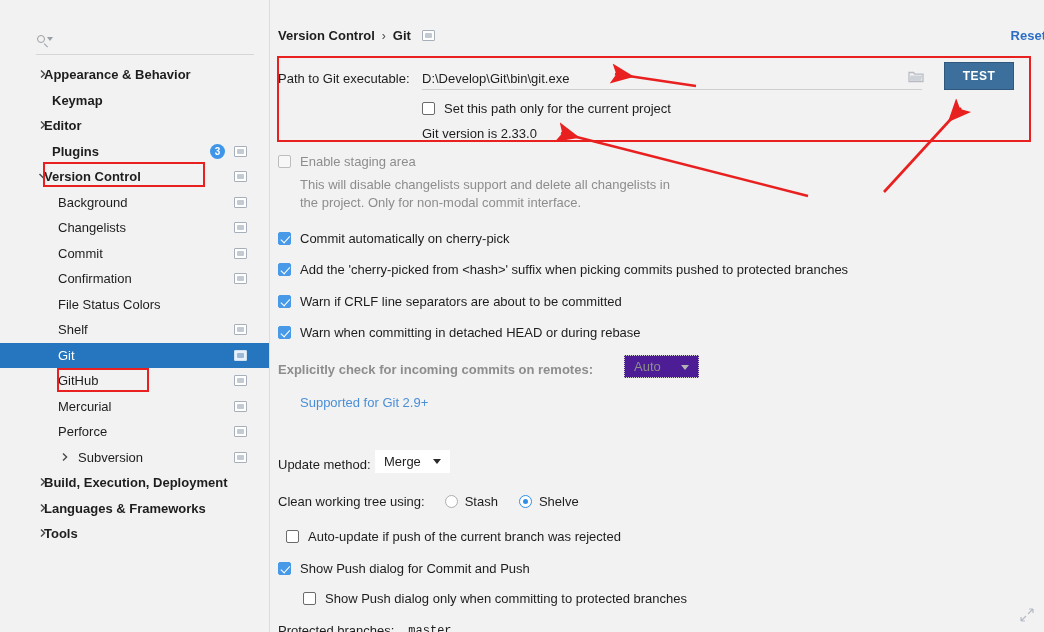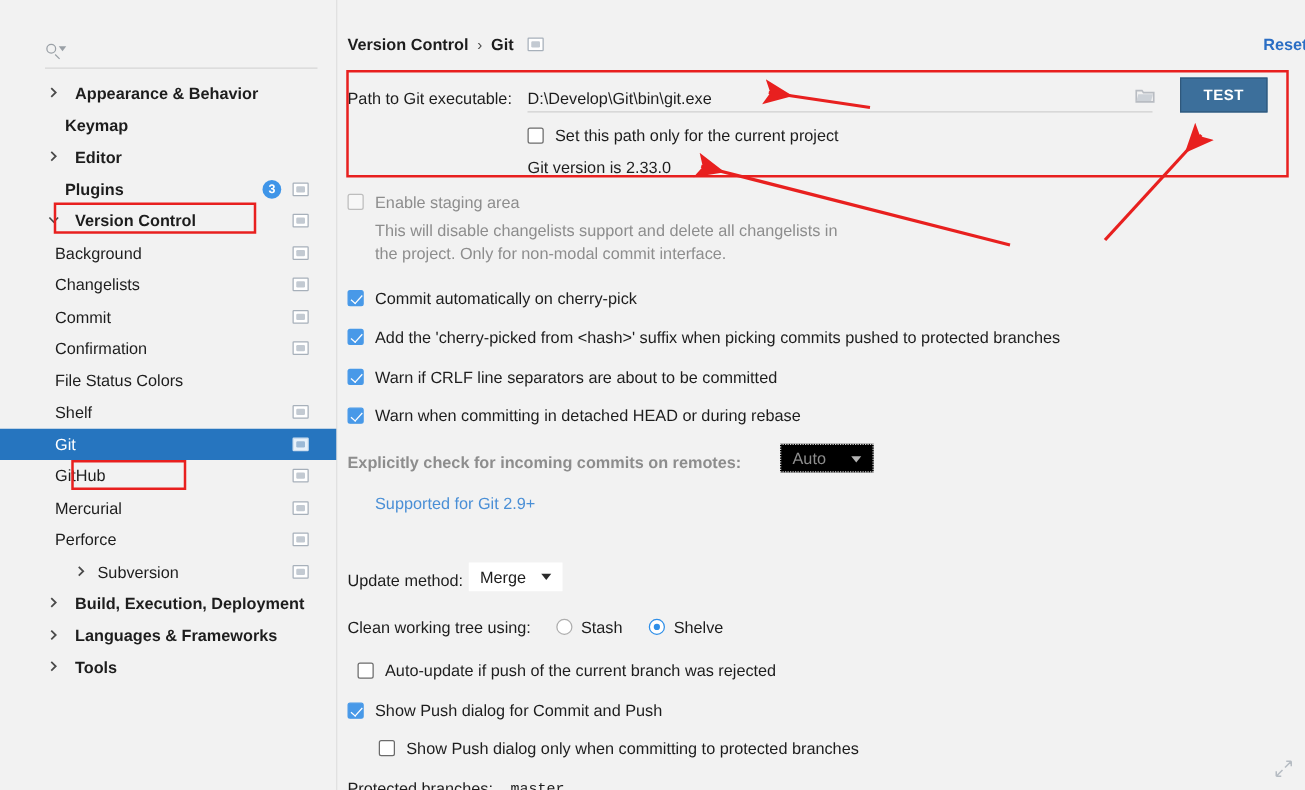--- a/index.html
+++ b/index.html
@@ -51,23 +51,23 @@
     position:relative;height:25.5px;display:flex;align-items:center;
     padding-left:36px;box-sizing:border-box;cursor:default;
   }
   .node .arrow{
     position:absolute;width:12px;height:12px;display:block;
     color:#5a5a5a;font-size:0;line-height:0;
   }
   .node .arrow svg{display:block;}
   .node-label{white-space:nowrap;}
   .lvl0 > .arrow{left:38px;top:7px;}
-  .lvl0 .node-label{margin-left:24px;font-weight:bold;}
+  .lvl0 .node-label{margin-left:8px;font-weight:bold;}
   .lvl0.noarrow .node-label{margin-left:16px;}
-  .lvl1{padding-left:44px;}
+  .lvl1{padding-left:58px;}
   .lvl1 > .arrow{left:60px;top:7px;}
   .lvl1 .node-label{font-weight:normal;}
   .lvl1.hasarrow{padding-left:78px;}
   .node.selected{background:#2675bf;}
   .node.selected .node-label{color:#ffffff;}
   .side-icon{
     position:absolute;right:22px;top:7px;width:13px;height:11px;
     background:#ffffff;border:1.2px solid #a7b0ba;border-radius:1px;
     box-sizing:border-box;
   }
@@ -161,21 +161,21 @@
   .combo{
     height:23px;box-sizing:border-box;display:flex;align-items:center;
     background:#ffffff;position:relative;
   }
   .combo .cval{padding-left:9px;font-size:13px;}
   .combo .carrow{
     position:absolute;right:9px;top:9px;width:0;height:0;
     border-left:4.5px solid transparent;border-right:4.5px solid transparent;
     border-top:5px solid #2b2b2b;
   }
-  .combo.dis{border:1px dotted #d3d3d3;background:#000000;}
+  .combo.dis{border:1px dotted #d3d3d3;background:#4c1d95;}
   .combo.dis .cval{color:#8d8d8d;}
   .combo.dis .carrow{border-top-color:#b4b4b4;}
 
   .mono{font-family:"Liberation Mono",monospace;font-size:12px;}
 
   
   .resize-corner{position:absolute;right:10px;bottom:10px;width:14px;height:14px;}
   .anno-svg{position:absolute;left:0;top:0;width:1044px;height:632px;pointer-events:none;}
 </style>
 </head>

